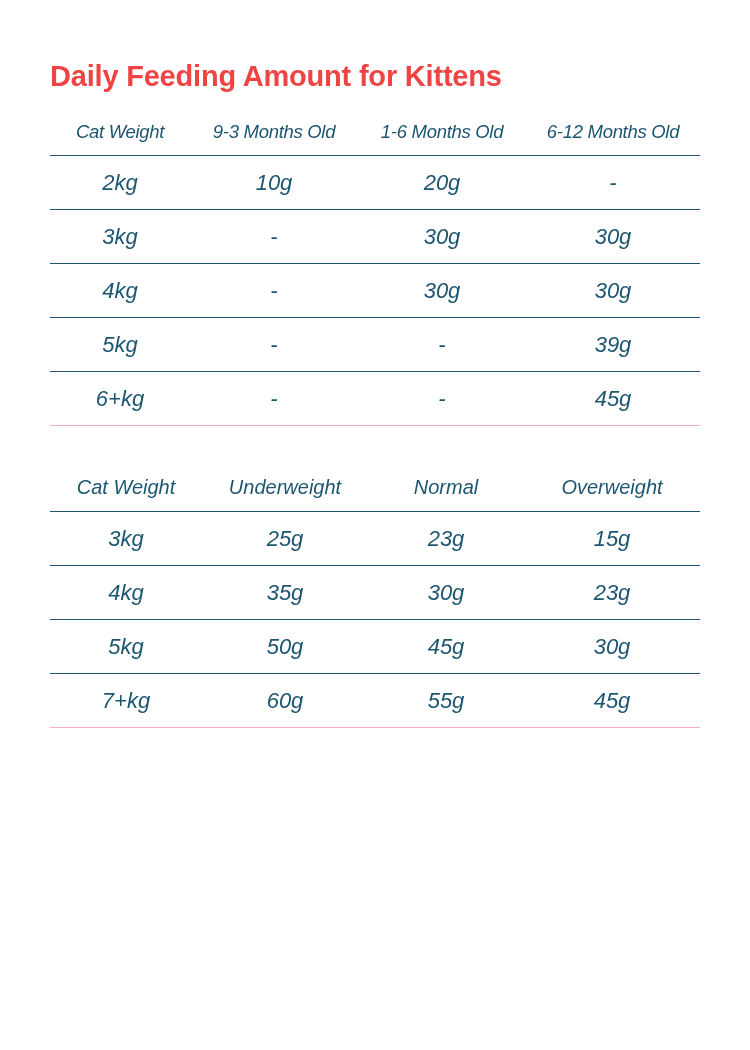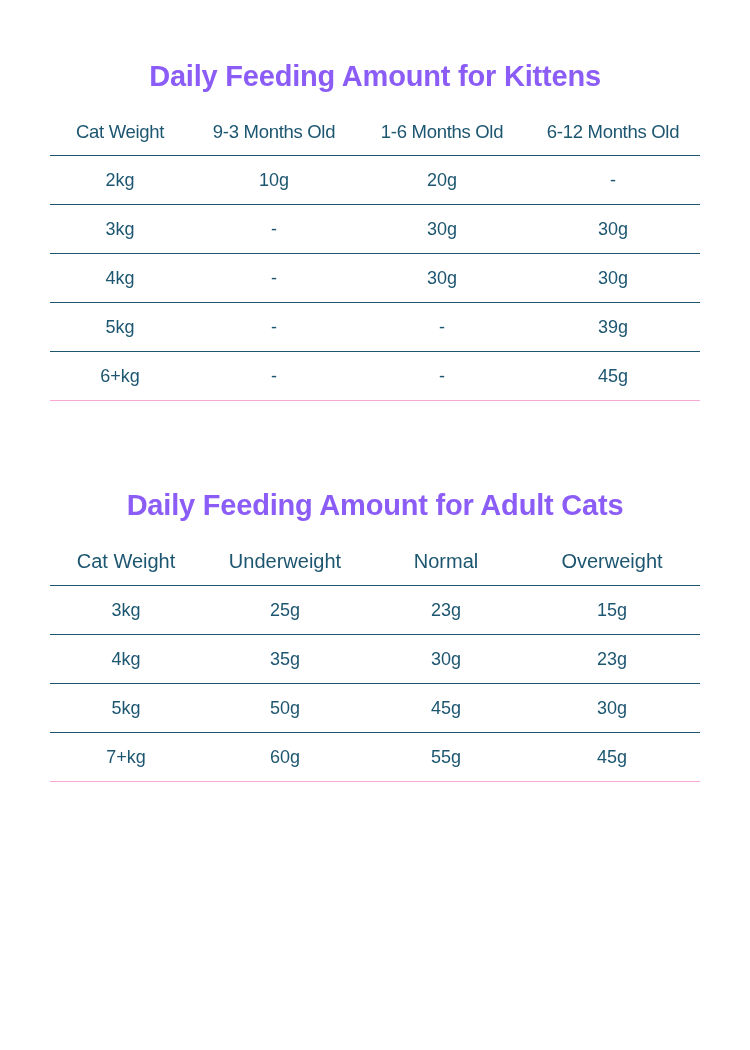--- a/index.html
+++ b/index.html
@@ -21,48 +21,48 @@
     box-sizing: border-box;
     padding: 0 50px;
   }
   .section {
     width: 650px;
   }
   .section-title {
     font-size: 29px;
     font-weight: bold;
     letter-spacing: -0.2px;
-    color: #8b5cf6;
-    text-align: center;
+    color: #ef4444;
   }
   #kitten-section .section-title {
     padding-top: 36px;
     margin-bottom: 22px;
   }
   #adult-section .section-title {
     padding-top: 20px;
     margin-bottom: 22px;
   }
   table {
     width: 650px;
     border-collapse: collapse;
     table-layout: fixed;
   }
   th, td {
     text-align: center;
     color: #1d5670;
     font-weight: normal;
     border-bottom: 1px solid #1d5670;
+    font-style: italic;
   }
   thead th {
     font-size: 19px;
     padding: 6px 0 12px 0;
   }
   tbody td {
-    font-size: 18px;
+    font-size: 22px;
     padding: 14px 0 13px 0;
   }
   tbody tr:last-child td {
     border-bottom: 1px solid #f9a8d4;
   }
   
   #kitten-table col.c0 { width: 140px; }
   #kitten-table col.c1 { width: 168px; }
   #kitten-table col.c2 { width: 168px; }
   #kitten-table col.c3 { width: 174px; }
@@ -135,21 +135,20 @@
           <td>-</td>
           <td>45g</td>
         </tr>
       </tbody>
     </table>
   </section>
 
   <div class="spacer"></div>
 
   <section class="section" id="adult-section">
-    <h2 class="section-title">Daily Feeding Amount for Adult Cats</h2>
     <table id="adult-table">
       <colgroup>
         <col class="c0">
           <col class="c1">
           <col class="c2">
           <col class="c3">
       </colgroup>
       <thead>
         <tr>
           <th>Cat Weight</th>

